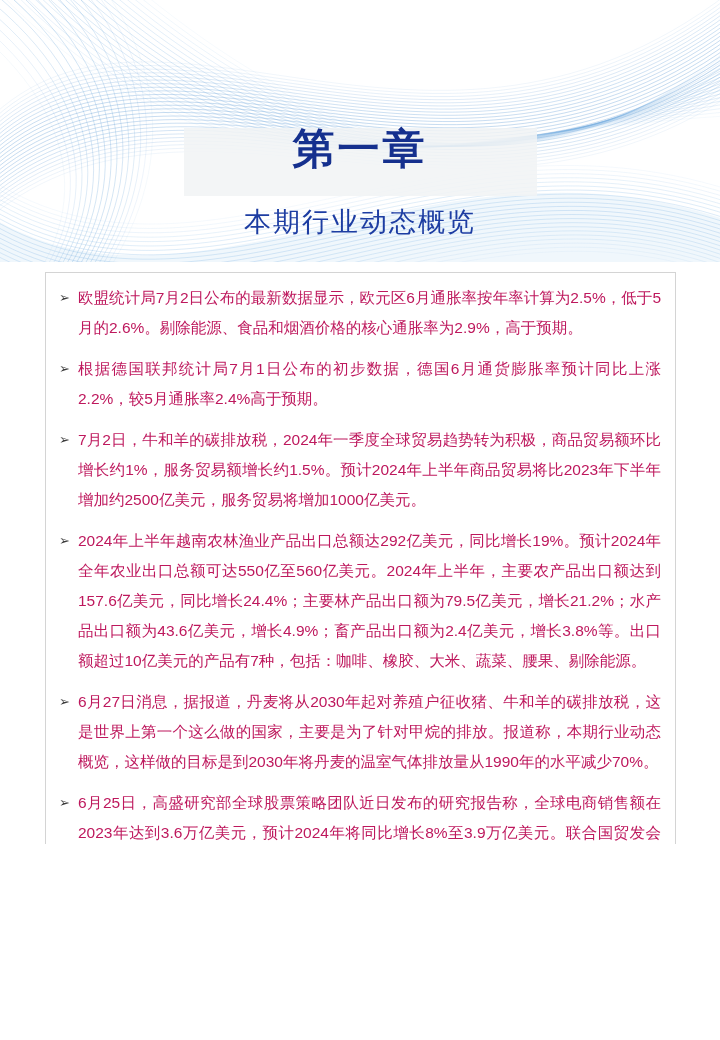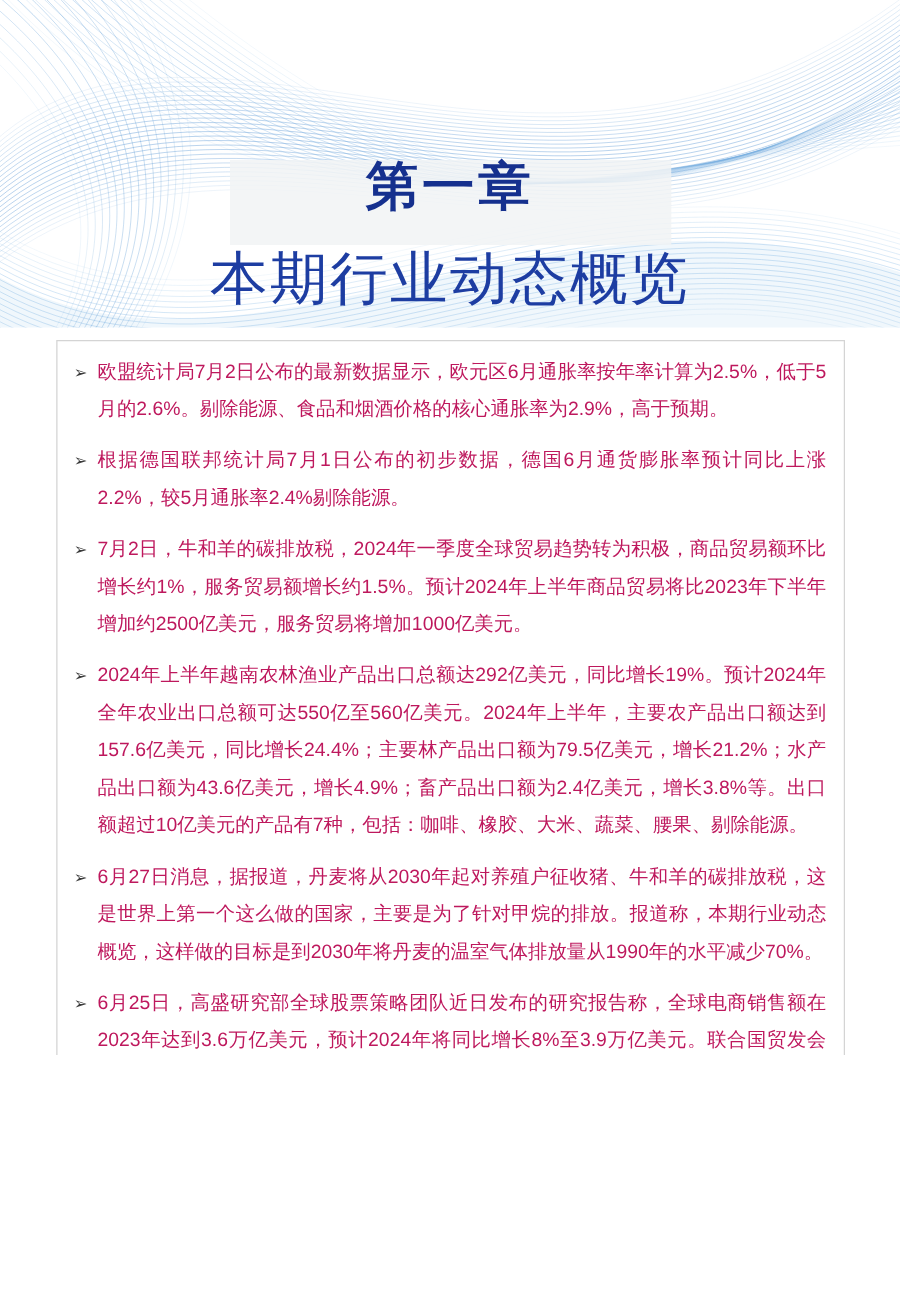--- a/index.html
+++ b/index.html
@@ -51,21 +51,21 @@
     letter-spacing: 3px;
     color: #15308e;
   }
   .chapter-subtitle {
     position: absolute;
     left: 0;
     top: 196px;
     width: 720px;
     margin: 0;
     text-align: center;
-    font-size: 46px;
+    font-size: 27px;
     line-height: 52px;
     font-weight: 400;
     letter-spacing: 2px;
     color: #1d3da2;
   }
 
   
   .content-box {
     position: absolute;
     left: 45px;
@@ -228,21 +228,21 @@
   </div>
 
   <section class="content-box">
     <div id="bullet-list">
         <div class="bullet-item">
           <span class="bullet-marker">➢</span>
           <span class="bullet-text">欧盟统计局7月2日公布的最新数据显示，欧元区6月通胀率按年率计算为2.5%，低于5月的2.6%。剔除能源、食品和烟酒价格的核心通胀率为2.9%，高于预期。</span>
         </div>
         <div class="bullet-item">
           <span class="bullet-marker">➢</span>
-          <span class="bullet-text">根据德国联邦统计局7月1日公布的初步数据，德国6月通货膨胀率预计同比上涨2.2%，较5月通胀率2.4%剔除能源。</span>
+          <span class="bullet-text">根据德国联邦统计局7月1日公布的初步数据，德国6月通货膨胀率预计同比上涨2.2%，较5月通胀率2.4%高于预期。</span>
         </div>
         <div class="bullet-item">
           <span class="bullet-marker">➢</span>
           <span class="bullet-text">7月2日，牛和羊的碳排放税，2024年一季度全球贸易趋势转为积极，商品贸易额环比增长约1%，服务贸易额增长约1.5%。预计2024年上半年商品贸易将比2023年下半年增加约2500亿美元，服务贸易将增加1000亿美元。</span>
         </div>
         <div class="bullet-item">
           <span class="bullet-marker">➢</span>
           <span class="bullet-text">2024年上半年越南农林渔业产品出口总额达292亿美元，同比增长19%。预计2024年全年农业出口总额可达550亿至560亿美元。2024年上半年，主要农产品出口额达到157.6亿美元，同比增长24.4%；主要林产品出口额为79.5亿美元，增长21.2%；水产品出口额为43.6亿美元，增长4.9%；畜产品出口额为2.4亿美元，增长3.8%等。出口额超过10亿美元的产品有7种，包括：咖啡、橡胶、大米、蔬菜、腰果、剔除能源。</span>
         </div>
         <div class="bullet-item">

